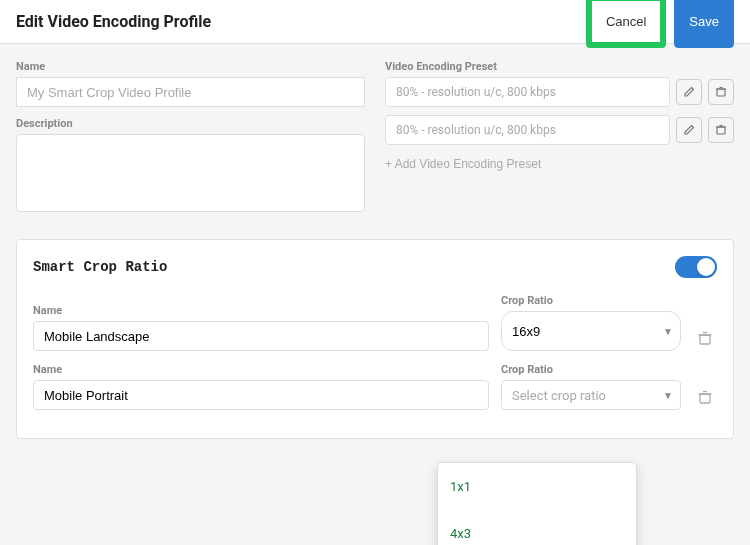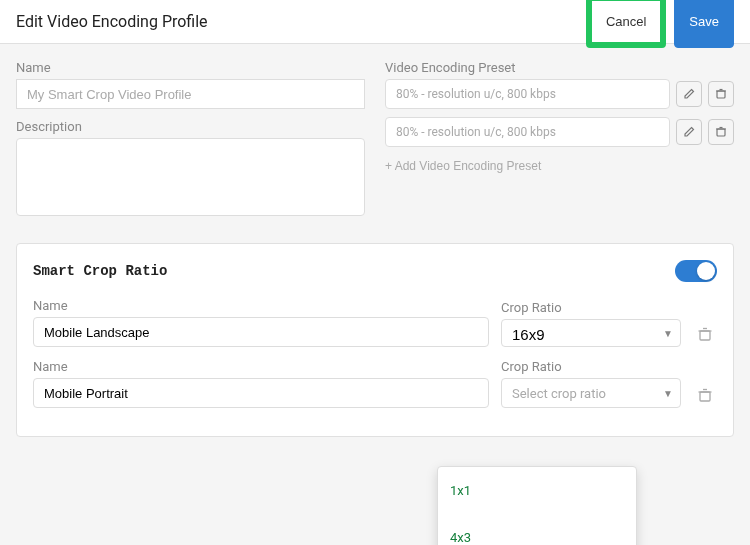--- a/index.html
+++ b/index.html
@@ -17,21 +17,21 @@
     .header {
       display: flex;
       align-items: center;
       justify-content: space-between;
       padding: 10px 16px;
       border-bottom: 1px solid #e0e0e0;
       height: 44px;
     }
     .header-title {
       font-size: 16px;
-      font-weight: 400;
+      font-weight: 700;
       color: #222;
     }
     .header-actions {
       display: flex;
       gap: 8px;
     }
     .btn-cancel {
       background: #fff;
       border: 6px solid #22c55e;
       border-radius: 4px;
@@ -64,24 +64,24 @@
       gap: 20px;
       margin-bottom: 24px;
     }
     .left-section {
       flex: 1;
     }
     .right-section {
       flex: 1;
     }
     .field-label {
-      font-size: 13px;
+      font-size: 11px;
       color: #888;
       margin-bottom: 4px;
-      font-weight: 400;
+      font-weight: 700;
       text-transform: capitalize;
     }
     .text-input {
       width: 100%;
       border: 1px solid #ddd;
       border-radius: 0;
       padding: 6px 10px;
       font-size: 13px;
       background: #fff;
       color: #aaa;
@@ -212,25 +212,25 @@
       background: #fff;
       height: 30px;
     }
     .select-wrapper {
       position: relative;
       width: 100%;
     }
     .select-field {
       width: 100%;
       border: 1px solid #ddd;
-      border-radius: 4px;
+      border-radius: 12px;
       padding: 6px 10px;
-      font-size: 15px;
-      background: #fff;
-      height: 28px;
+      font-size: 13px;
+      background: #fff;
+      height: 40px;
       appearance: none;
       cursor: pointer;
     }
     .select-arrow {
       position: absolute;
       right: 8px;
       top: 50%;
       transform: translateY(-50%);
       pointer-events: none;
       color: #888;

